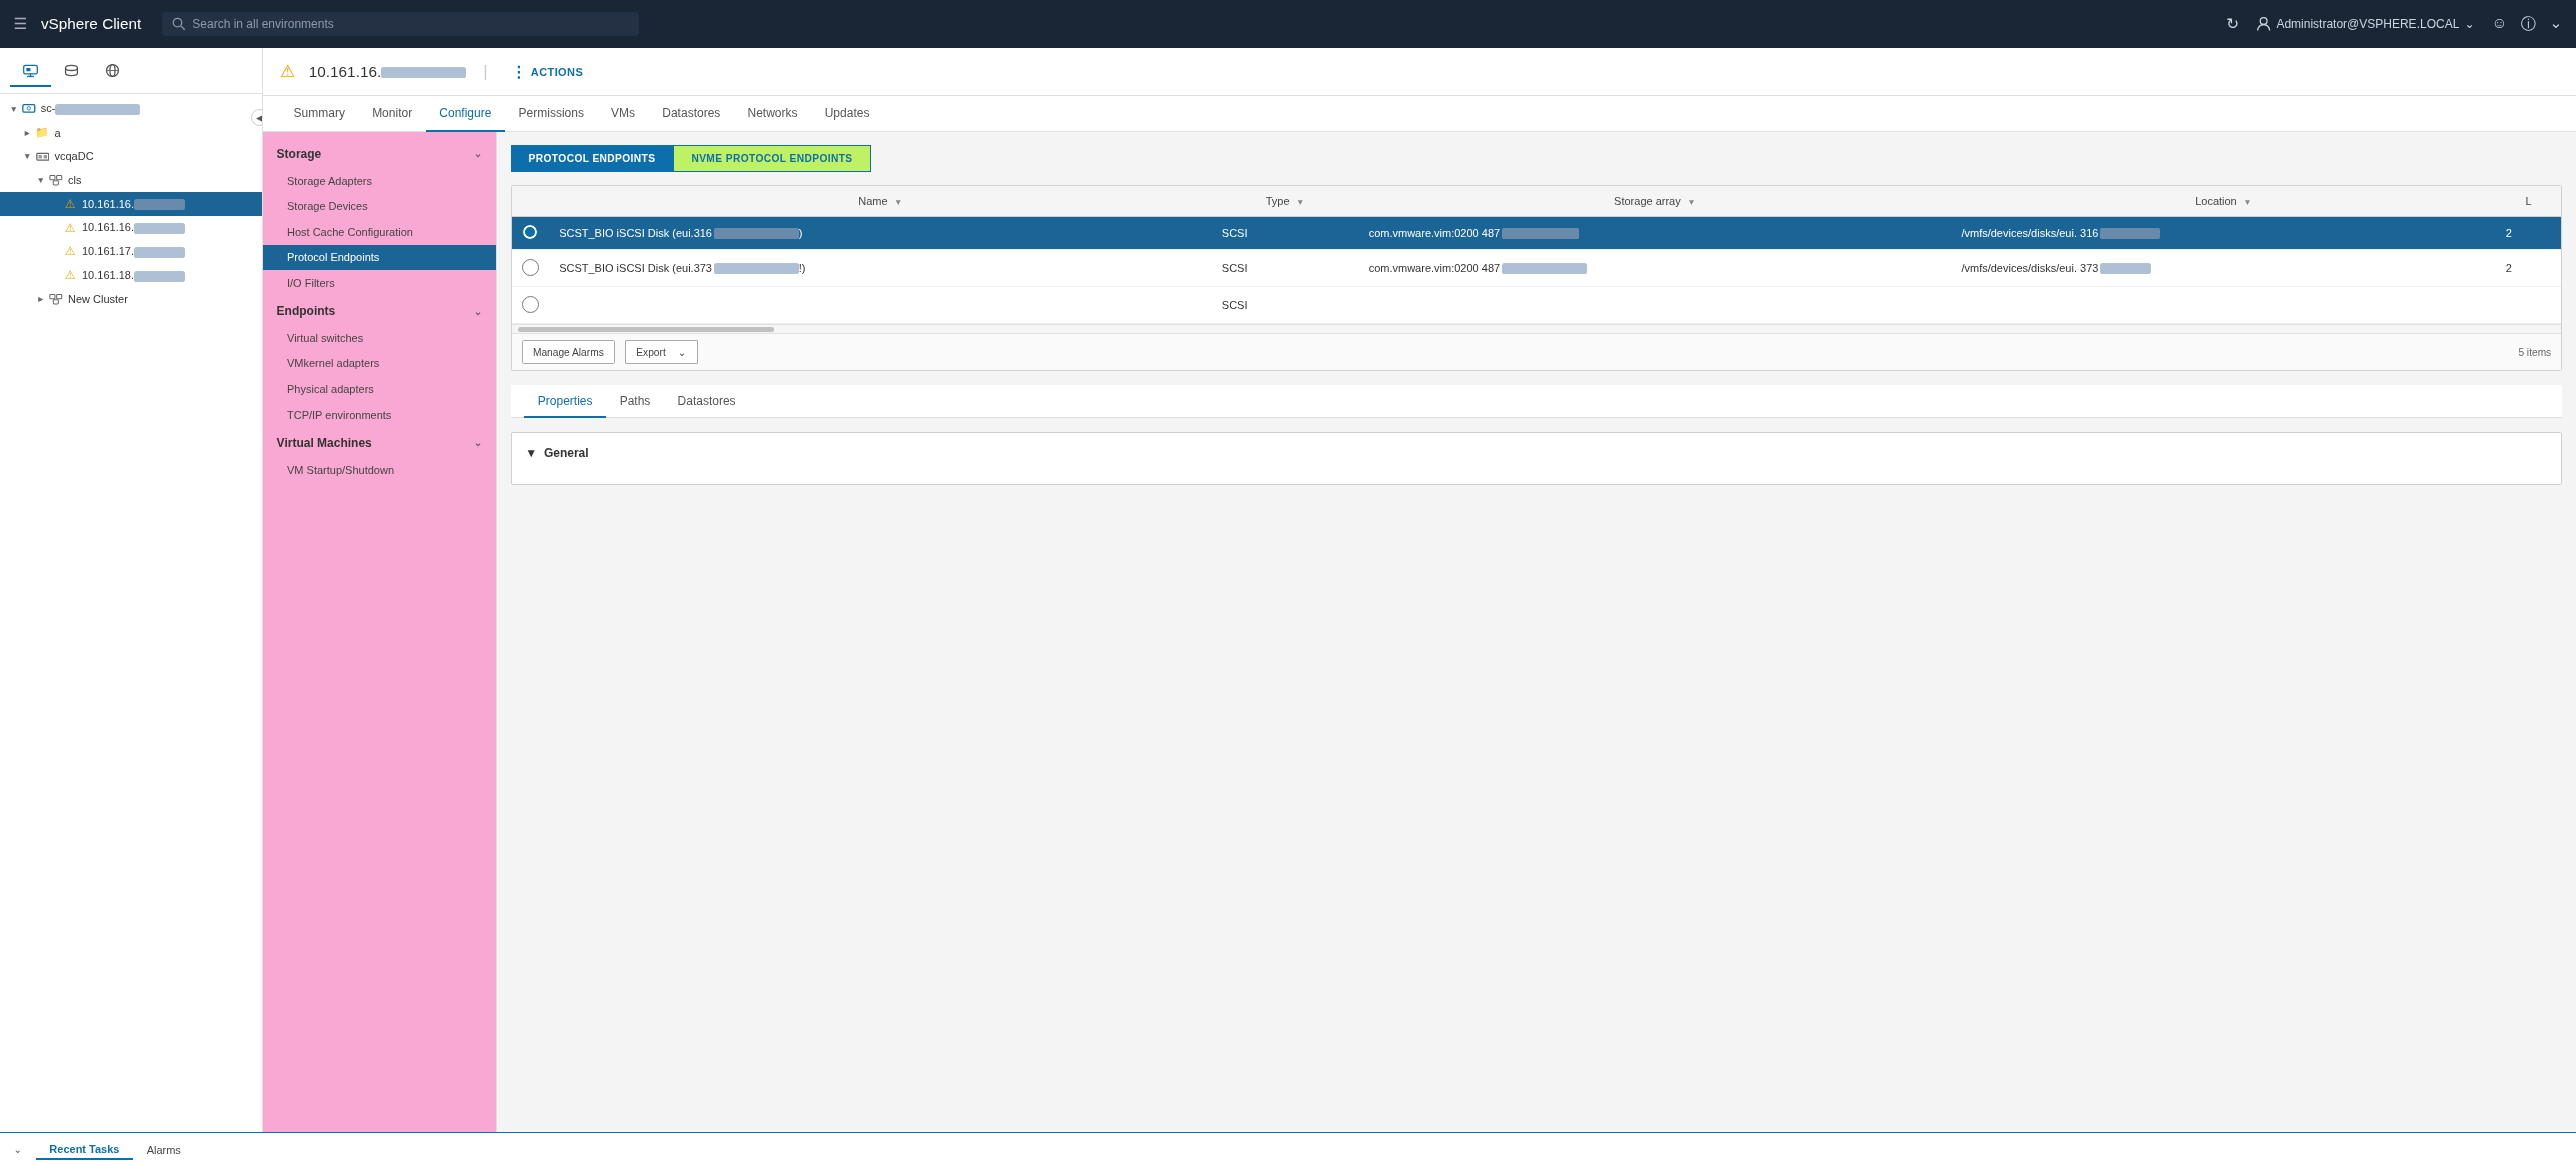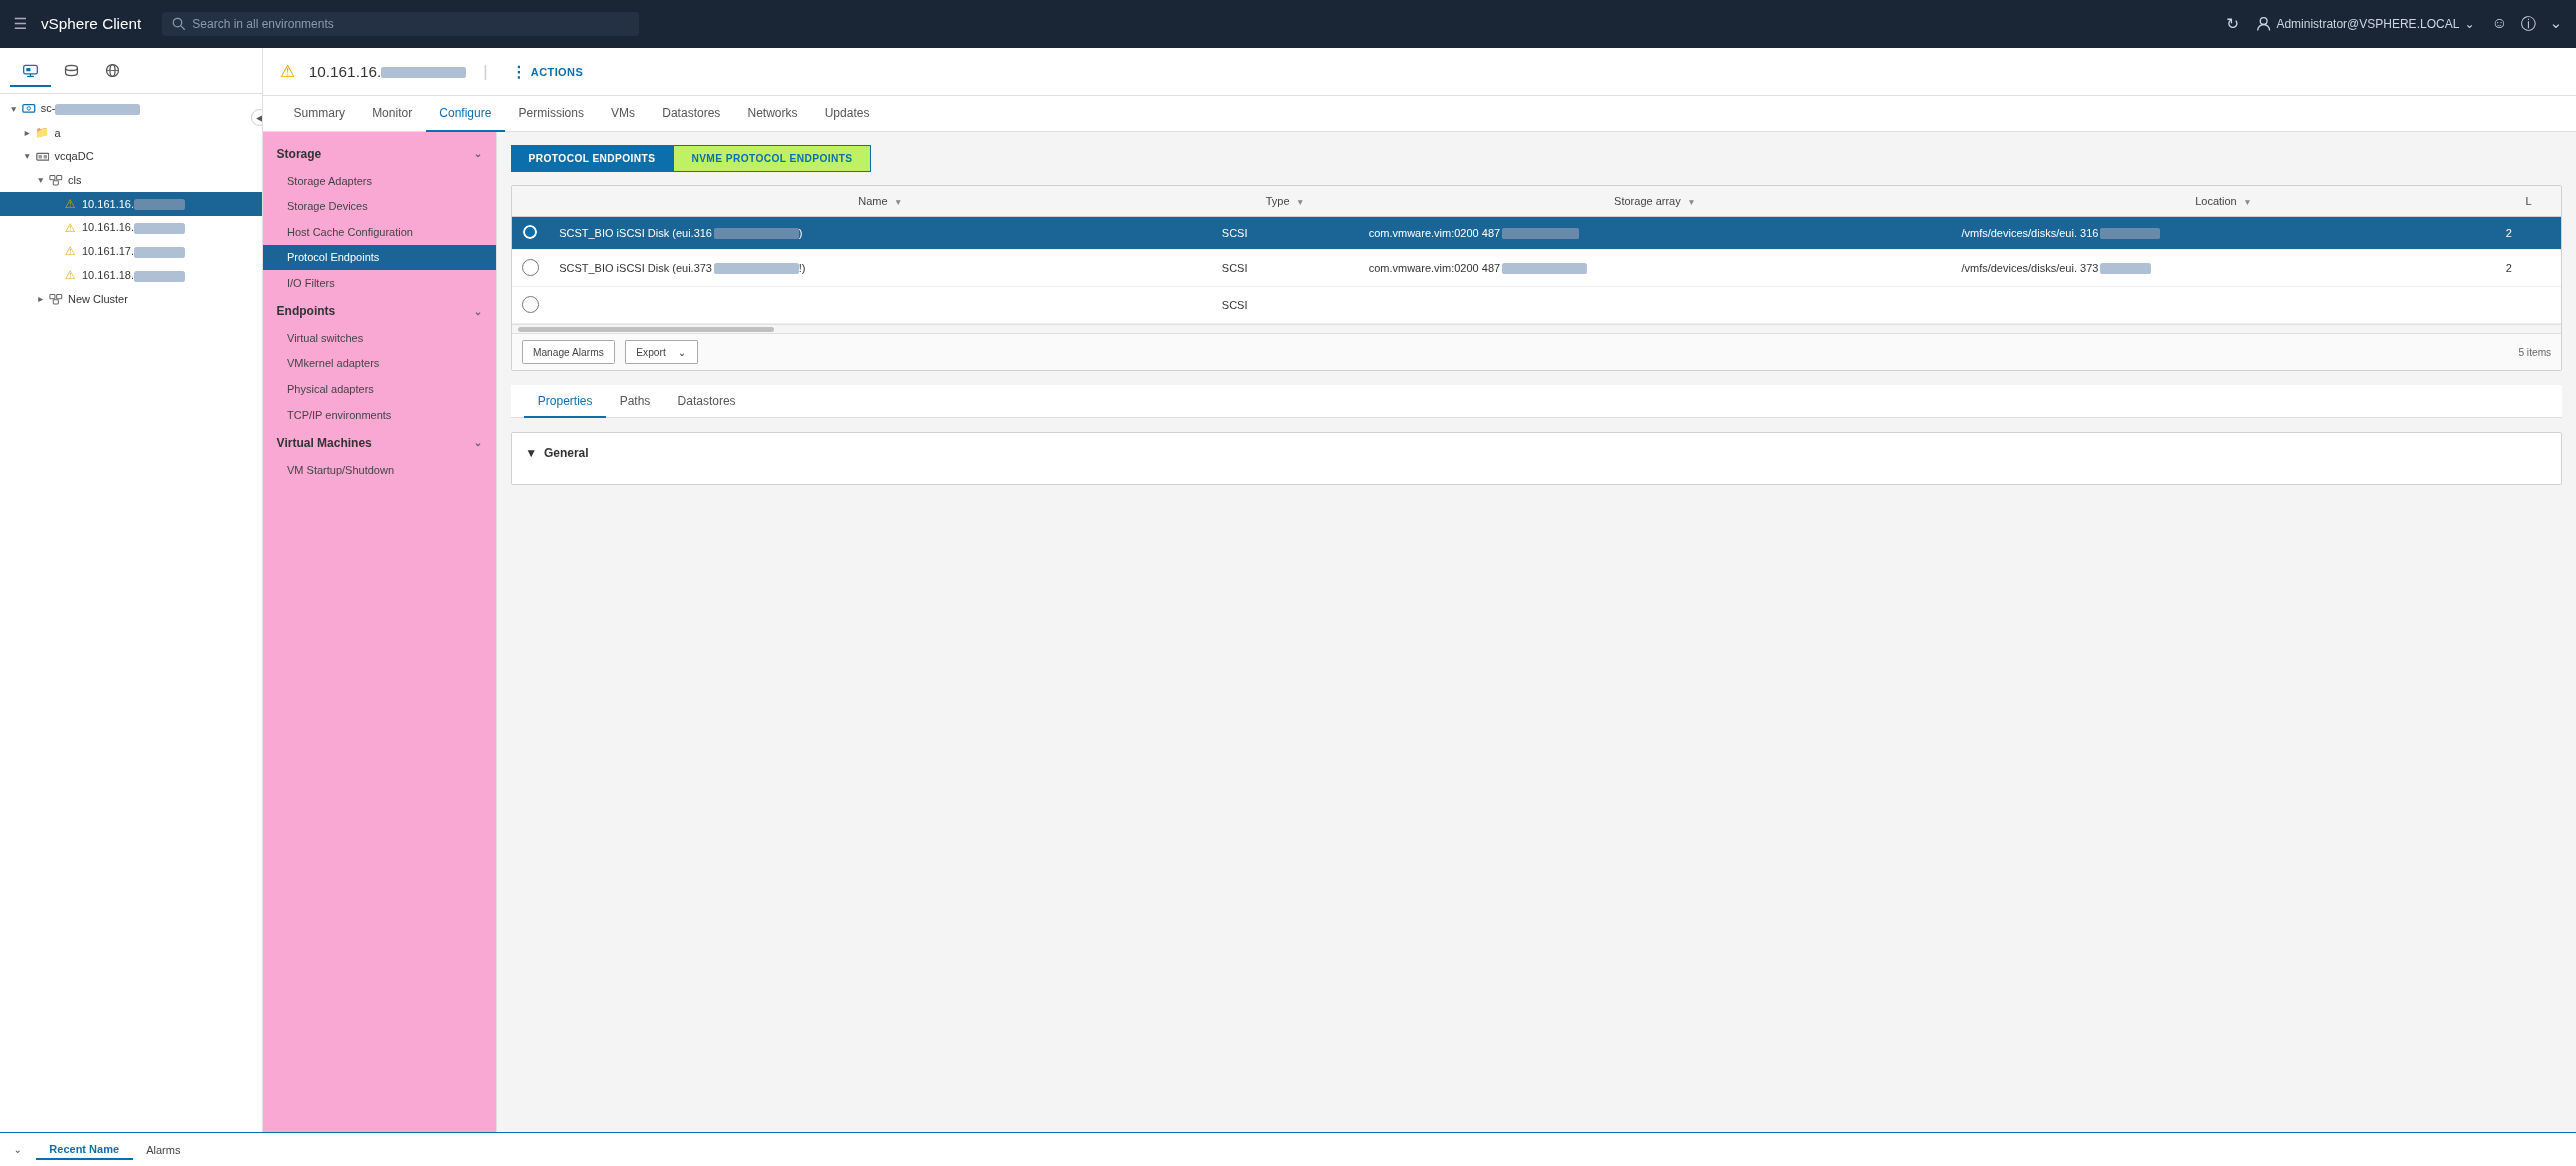--- a/index.html
+++ b/index.html
@@ -390,16 +390,16 @@
           </div>
         </div>
 
       </div>
     </div>
   </div>
 </div>
 
 <div class="bottom-bar">
   <span class="bottom-toggle">⌄</span>
-  <div class="bottom-tab active">Recent Name</div>
+  <div class="bottom-tab active">Recent Tasks</div>
   <div class="bottom-tab">Alarms</div>
 </div>
 
 
 </body></html>

